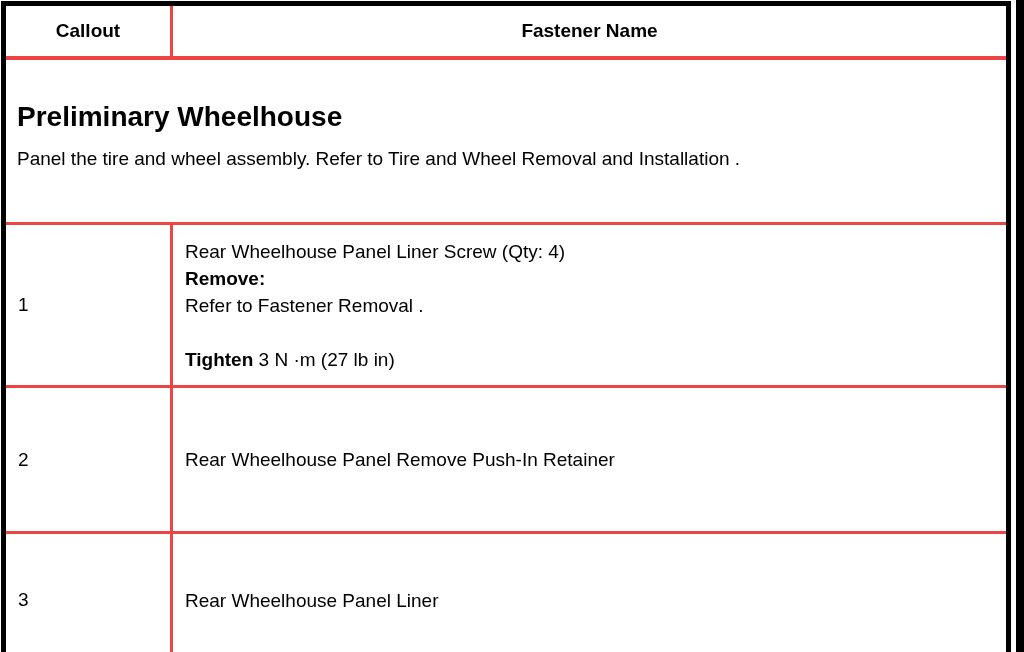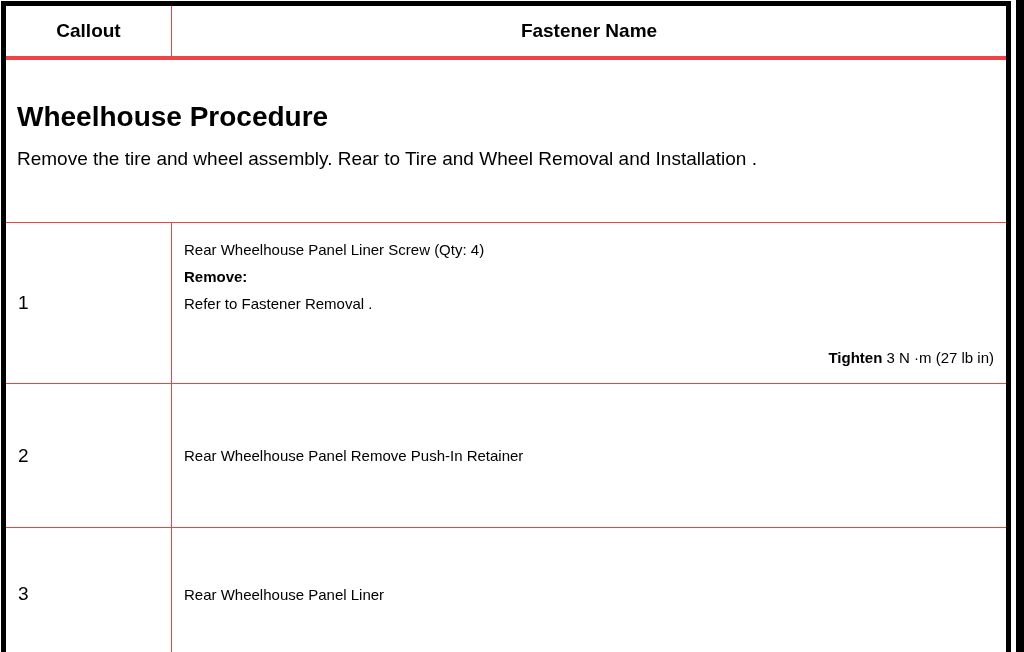--- a/index.html
+++ b/index.html
@@ -28,21 +28,21 @@
   table.callout-table {
     position: absolute;
     left: 1px;
     top: 1px;
     width: 1010px;
     border-collapse: collapse;
     table-layout: fixed;
     border: 5px solid #000000;
   }
   table.callout-table td {
-    border: 1px solid #ef4444;
+    border: 3px solid #ef4444;
     padding: 0 12px;
     vertical-align: middle;
     font-size: 19px;
     line-height: 24px;
   }
   col.callout-col { width: 168px; }
 
   tr.header-row td {
     height: 50px;
     border-bottom-width: 4px;
@@ -67,25 +67,25 @@
   }
 
   tr.row-1 td { height: 160px; }
   tr.row-2 td { height: 143px; }
   tr.row-3 td { height: 132px; }
 
   .callout-cell {
     font-size: 19px;
   }
   .component-line {
-    font-size: 15px;
+    font-size: 19px;
     line-height: 27px;
   }
   .bold { font-weight: bold; }
-  .tighten-line { margin-top: 27px; text-align: right; }
+  .tighten-line { margin-top: 27px; }
 </style>
 </head>
 <body>
 
 <div class="page">
 
   <table class="callout-table">
     <colgroup>
       <col class="callout-col">
       <col>
@@ -96,22 +96,22 @@
       <td>
         <span>Callout</span>
       </td>
       <td>
         <span>Fastener Name</span>
       </td>
     </tr>
 
     <tr class="prelim-row">
       <td colspan="2">
-        <div class="prelim-title">Wheelhouse Procedure</div>
-        <div class="prelim-body">Remove the tire and wheel assembly. Rear to Tire and Wheel Removal and Installation .</div>
+        <div class="prelim-title">Preliminary Wheelhouse</div>
+        <div class="prelim-body">Panel the tire and wheel assembly. Refer to Tire and Wheel Removal and Installation .</div>
       </td>
     </tr>
 
     <tr class="row-1">
       <td class="callout-cell">
         <span>1</span>
       </td>
       <td>
         <div class="component-line">Rear Wheelhouse Panel Liner Screw (Qty: 4)</div>
         <div class="component-line bold">Remove:</div>

